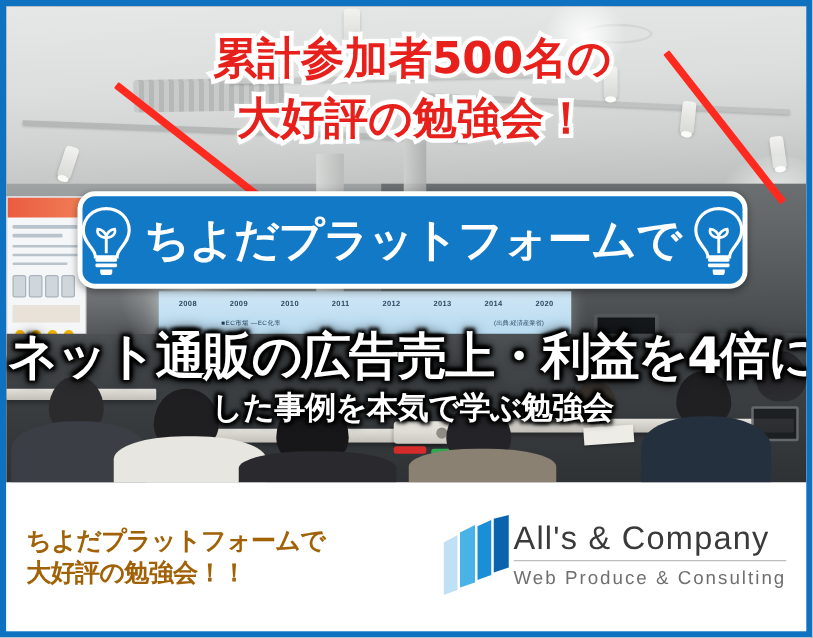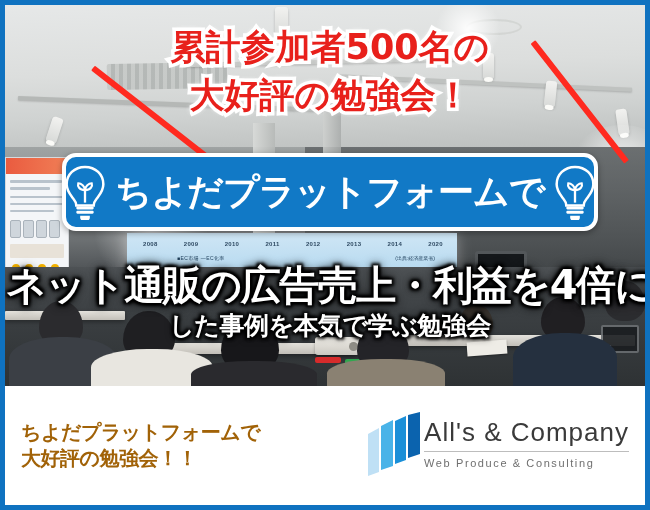--- a/index.html
+++ b/index.html
@@ -214,21 +214,21 @@
   }
   .logo-mark{width:58px;height:64px;flex:0 0 auto;}
   .logo-words{display:flex;flex-direction:column;}
   .logo-name{
     font-family:"Liberation Sans","DejaVu Sans",sans-serif;
     font-size:26px;color:#3a3a3a;letter-spacing:1px;line-height:1.05;
     border-bottom:1px solid #bdbdbd;padding-bottom:4px;
   }
   .logo-tag{
     font-family:"Liberation Sans","DejaVu Sans",sans-serif;
-    font-size:11px;color:#6f6f6f;letter-spacing:1.6px;padding-top:5px;
+    font-size:15px;color:#6f6f6f;letter-spacing:1.6px;padding-top:5px;
   }
 </style>
 </head>
 <body>
 
 <div class="banner">
 
   <div class="photo">
 
     <div class="ceiling"></div>

